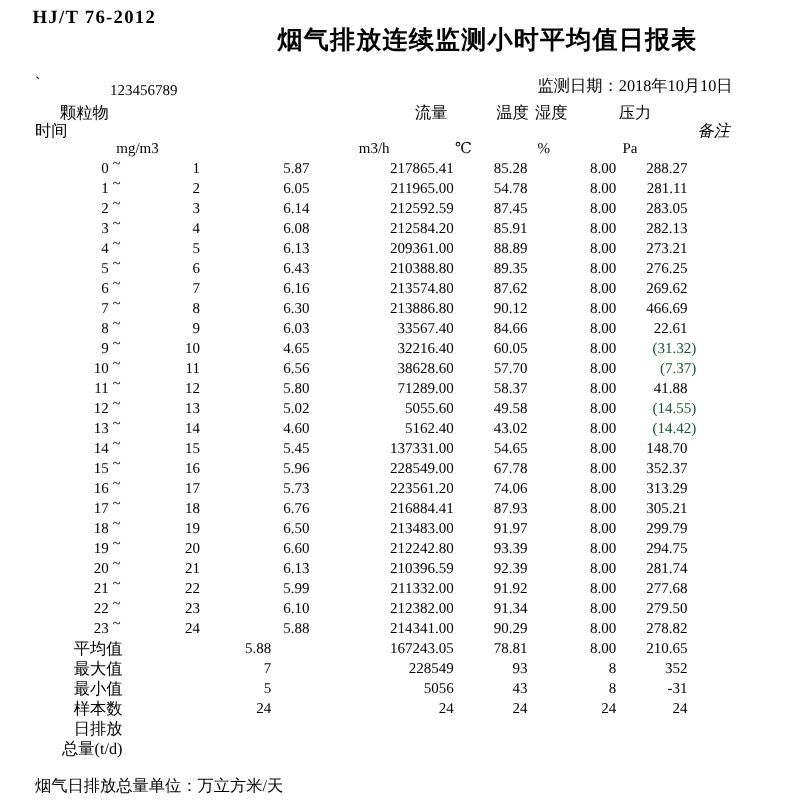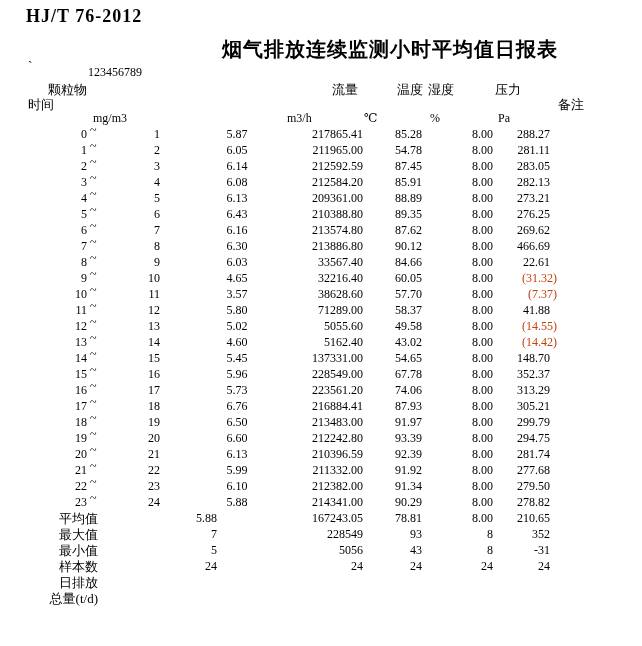--- a/index.html
+++ b/index.html
@@ -2,61 +2,64 @@
 <html><head>
 <meta charset="utf-8">
 <style>
   html,body{margin:0;padding:0;background:#ffffff;}
   .page{
     position:relative;width:642px;height:646px;background:#ffffff;
     color:#000;font-family:"Liberation Serif","DejaVu Serif",serif;
     overflow:hidden;
   }
   .abs{position:absolute;white-space:nowrap;}
-  .std-no{font-size:18px;font-weight:bold;letter-spacing:1px;}
+  .std-no{font-size:15px;font-weight:bold;letter-spacing:1px;}
   .doc-title{font-size:20px;font-weight:bold;letter-spacing:1px;}
   .lbl{font-size:13px;}
   .small{font-size:12px;}
   .unit{font-size:12px;}
   .row{position:absolute;left:0;width:642px;height:16px;font-size:12px;line-height:15px;}
   .cell{position:absolute;top:0;text-align:right;}
   .c-hs{left:40px;width:47px;}
   .c-tilde{left:90px;width:14px;top:-4px;text-align:left;}
   .c-he{left:110px;width:50px;}
   .c-pm{left:202px;width:70px;text-align:center;}
   .c-flow{left:258px;width:105px;}
   .c-temp{left:352px;width:70px;}
   .c-hum{left:423px;width:70px;}
   .c-pres{left:473px;width:77px;}
   .s-label{left:28px;width:70px;text-align:right;font-size:13px;line-height:16px;}
   .s-pm{left:137px;width:80px;}
-  .neg{color:#c2410c;transform:translateX(7px);}
+  .neg{color:#14532d;transform:translateX(7px);}
 </style>
 </head>
 <body>
 
 <div class="page">
 
   <div class="abs std-no" style="left:26px;top:6px;">HJ/T 76-2012</div>
 
-  <div class="abs doc-title" style="left:222px;top:18px;margin-top:18px;">烟气排放连续监测小时平均值日报表</div>
+  <div class="abs doc-title" style="left:222px;top:18px;">烟气排放连续监测小时平均值日报表</div>
 
 
   <div class="abs lbl" style="left:28px;top:58px;">`</div>
   <div class="abs small" style="left:88px;top:65px;">123456789</div>
 
+  <div class="abs lbl" style="left:430px;top:60px;">
+    <span>监测日期：</span><span>2018年10月10日</span>
+  </div>
 
   <div class="abs lbl" style="left:48px;top:81px;">颗粒物</div>
   <div class="abs lbl" style="left:332px;top:81px;">流量</div>
   <div class="abs lbl" style="left:397px;top:81px;">温度</div>
   <div class="abs lbl" style="left:428px;top:81px;">湿度</div>
   <div class="abs lbl" style="left:495px;top:81px;">压力</div>
 
   <div class="abs lbl" style="left:28px;top:96px;">时间</div>
-  <div class="abs lbl" style="left:558px;top:96px;">备注</div>
+  <div class="abs lbl" style="left:558px;top:96px;font-style:italic;">备注</div>
 
   <div class="abs unit" style="left:93px;top:111px;">mg/m3</div>
   <div class="abs unit" style="left:287px;top:111px;">m3/h</div>
   <div class="abs unit" style="left:364px;top:111px;">℃</div>
   <div class="abs unit" style="left:430px;top:111px;">%</div>
   <div class="abs unit" style="left:498px;top:111px;">Pa</div>
 
   <div id="hour-rows">
       <div class="row" style="top: 127px;">
         <span class="cell c-hs">0</span>
@@ -155,21 +158,21 @@
         <span class="cell c-pm">4.65</span>
         <span class="cell c-flow">32216.40</span>
         <span class="cell c-temp">60.05</span>
         <span class="cell c-hum">8.00</span>
         <span class="cell c-pres neg">(31.32)</span>
       </div>
       <div class="row" style="top: 287px;">
         <span class="cell c-hs">10</span>
         <span class="cell c-tilde">~</span>
         <span class="cell c-he">11</span>
-        <span class="cell c-pm">3.57</span>
+        <span class="cell c-pm">6.56</span>
         <span class="cell c-flow">38628.60</span>
         <span class="cell c-temp">57.70</span>
         <span class="cell c-hum">8.00</span>
         <span class="cell c-pres neg">(7.37)</span>
       </div>
       <div class="row" style="top: 303px;">
         <span class="cell c-hs">11</span>
         <span class="cell c-tilde">~</span>
         <span class="cell c-he">12</span>
         <span class="cell c-pm">5.80</span>
@@ -334,14 +337,15 @@
         <span class="cell c-pres">24</span>
       </div>
       <div class="row" style="top: 575px;">
         <span class="cell s-label">日排放</span>
       </div>
       <div class="row" style="top: 591px;">
         <span class="cell s-label">总量(t/d)</span>
       </div>
     </div>
 
+  <div class="abs lbl" style="left:28px;top:620px;">烟气日排放总量单位：万立方米/天</div>
 
 </div>
 
 </body></html>

